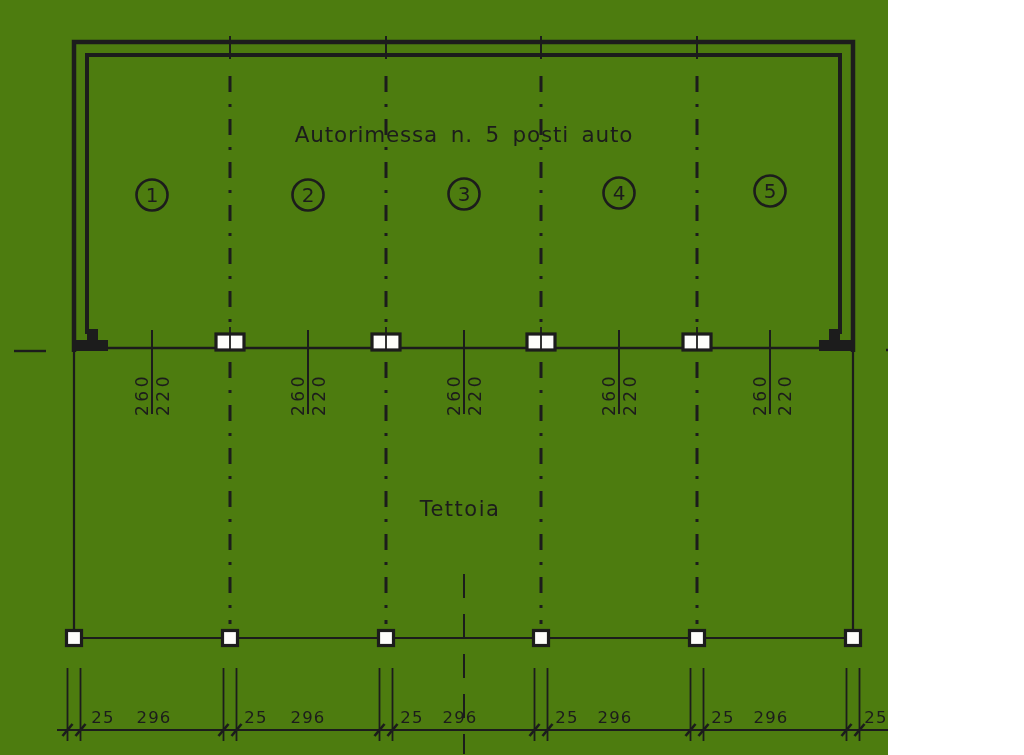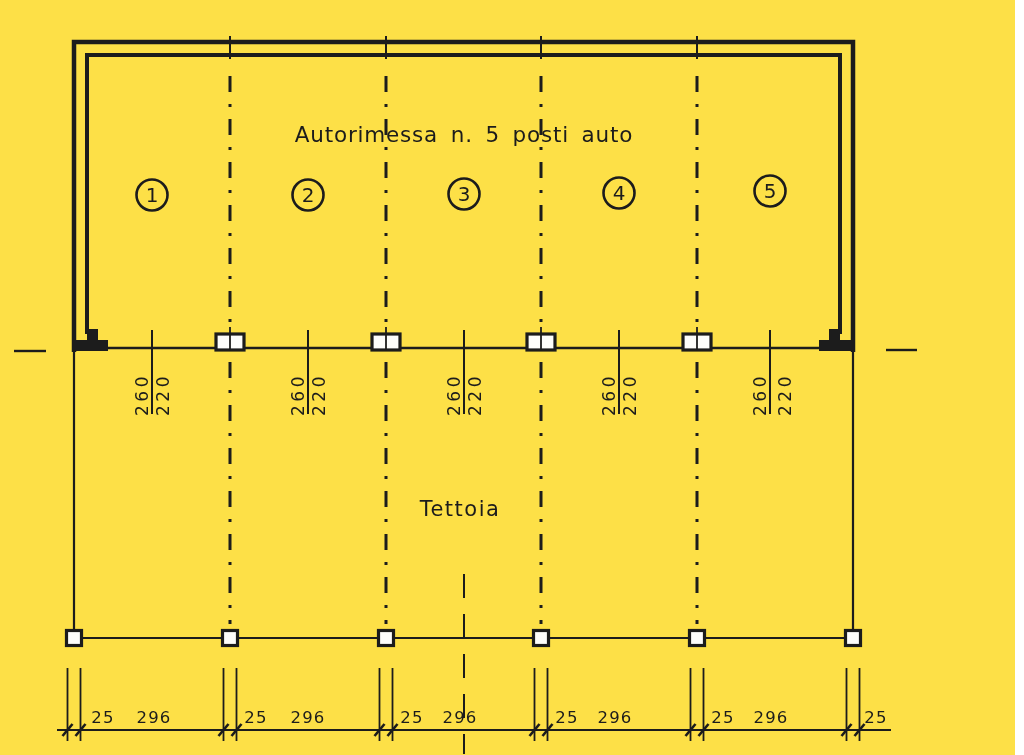--- a/index.html
+++ b/index.html
@@ -1,19 +1,19 @@
 <!DOCTYPE html>
 <html><head>
 <meta charset="utf-8">
 <style>
   html,body{margin:0;padding:0;background:#ffffff;}
   #page{
     position:relative;
-    width:1015px;height:755px;
-    background:#fde047;
+    width:888px;height:755px;
+    background:#4d7c0f;
     overflow:hidden;
     font-family:"DejaVu Sans",sans-serif;
   }
   svg{display:block;}
   .ln{stroke:#1c1c1c;fill:none;stroke-linecap:butt;}
   .fillink{fill:#1c1c1c;stroke:none;}
   .whitebox{fill:#fdfdfb;stroke:#1c1c1c;}
   .txt{fill:#1c1c1c;font-family:"DejaVu Sans",sans-serif;}
   .title-txt{font-size:21.5px;letter-spacing:.8px;word-spacing:5px;}
   .canopy-txt{font-size:21px;letter-spacing:1.5px;}

